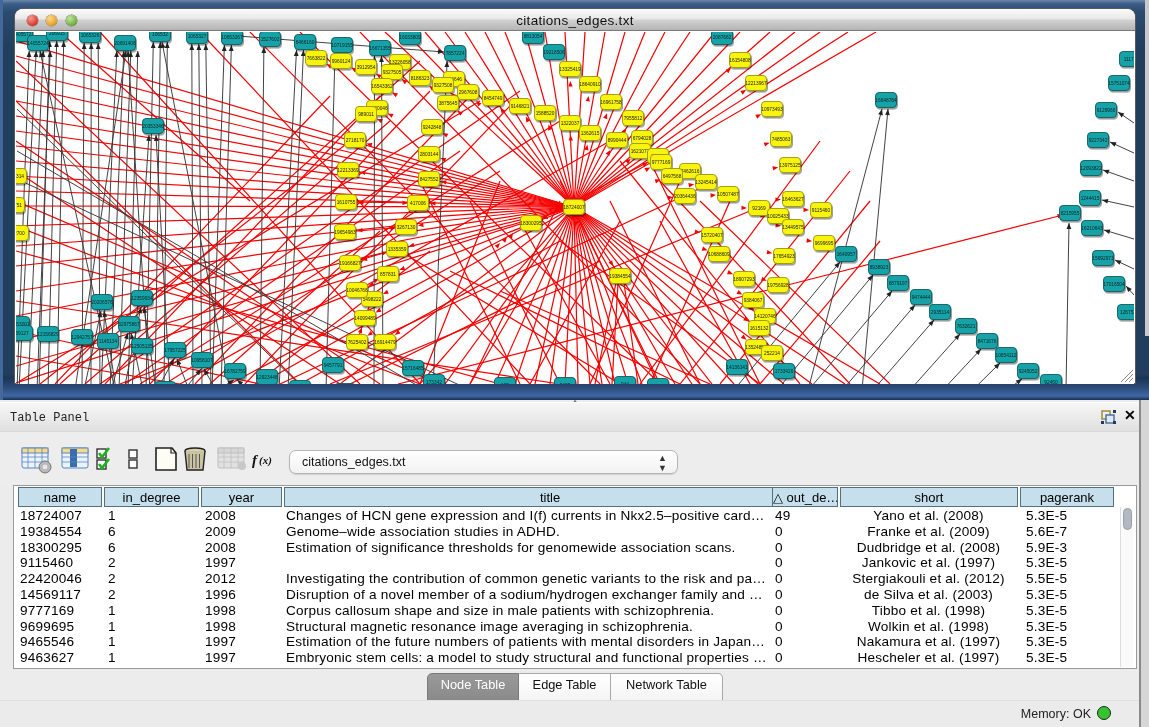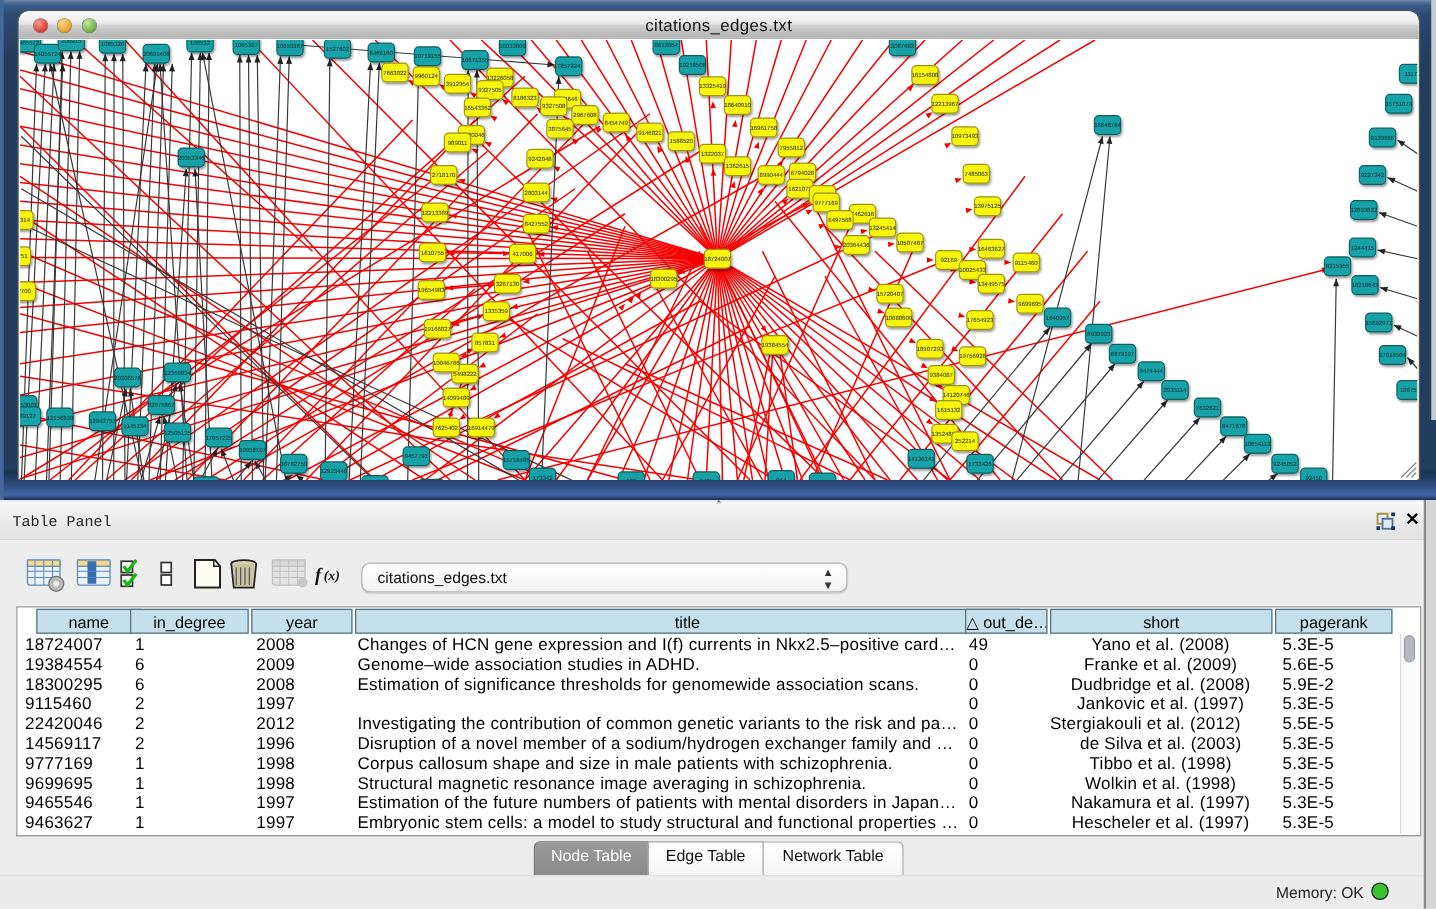--- a/index.html
+++ b/index.html
@@ -792,21 +792,21 @@
 
       <text x="238" y="18" font-size="15" font-style="italic" font-weight="bold" font-family="Liberation Serif,serif" fill="#111">f</text>
       <text x="245" y="17" font-size="11" font-style="italic" font-weight="bold" font-family="Liberation Serif,serif" fill="#111">(x)</text>
     </svg>
     <div id="dropdown">
           <div class="t">citations_edges.txt</div>
           <div class="a">▲<br>▼</div>
         </div>
   </div>
   <div id="tablewrap"></div>
-  <div class="hcell" style="left:29px;width:84px">name</div>
+  <div class="hcell" style="left:18px;width:84px">name</div>
   <div class="hcell" style="left:104px;width:95px">in_degree</div>
   <div class="hcell" style="left:201px;width:81px">year</div>
   <div class="hcell" style="left:284px;width:532px">title</div>
   <div class="hcell" style="left:772px;width:66px">△ out_de…</div>
   <div class="hcell" style="left:840px;width:178px">short</div>
   <div class="hcell" style="left:1020px;width:94px">pagerank</div>
   <div class="trow" style="top:108.0px">
 <span style="left:20px">18724007</span>
         <span style="left:108px">1</span>
 <span style="left:205px">2008</span>
@@ -815,46 +815,46 @@
         <span style="left:840px;width:177px;text-align:center">Yano et al. (2008)</span>
 <span style="left:1026px">5.3E-5</span>
       </div>
 <div class="trow" style="top:123.8px">
 <span style="left:20px">19384554</span>
         <span style="left:108px">6</span>
 <span style="left:205px">2009</span>
         <span class="ttl" style="left:286px;width:481px;overflow:hidden">Genome–wide association studies in ADHD.</span>
 <span style="left:775px">0</span>
         <span style="left:840px;width:177px;text-align:center">Franke et al. (2009)</span>
-<span style="left:1026px">5.6E-5</span>
+<span style="left:1026px">5.6E-7</span>
       </div>
 <div class="trow" style="top:139.6px">
 <span style="left:20px">18300295</span>
         <span style="left:108px">6</span>
 <span style="left:205px">2008</span>
         <span class="ttl" style="left:286px;width:481px;overflow:hidden">Estimation of significance thresholds for genomewide association scans.</span>
 <span style="left:775px">0</span>
         <span style="left:840px;width:177px;text-align:center">Dudbridge et al. (2008)</span>
-<span style="left:1026px">5.9E-2</span>
+<span style="left:1026px">5.9E-3</span>
       </div>
 <div class="trow" style="top:155.3px">
 <span style="left:20px">9115460</span>
         <span style="left:108px">2</span>
 <span style="left:205px">1997</span>
 <span style="left:775px">0</span>
         <span style="left:840px;width:177px;text-align:center">Jankovic et al. (1997)</span>
 <span style="left:1026px">5.3E-5</span>
       </div>
 <div class="trow" style="top:171.1px">
 <span style="left:20px">22420046</span>
         <span style="left:108px">2</span>
 <span style="left:205px">2012</span>
         <span class="ttl" style="left:286px;width:481px;overflow:hidden">Investigating the contribution of common genetic variants to the risk and pathogen…</span>
 <span style="left:775px">0</span>
-        <span style="left:840px;width:177px;">Stergiakouli et al. (2012)</span>
+        <span style="left:840px;width:177px;text-align:center">Stergiakouli et al. (2012)</span>
 <span style="left:1026px">5.5E-5</span>
       </div>
 <div class="trow" style="top:186.9px">
 <span style="left:20px">14569117</span>
         <span style="left:108px">2</span>
 <span style="left:205px">1996</span>
         <span class="ttl" style="left:286px;width:481px;overflow:hidden">Disruption of a novel member of a sodium/hydrogen exchanger family and DOCK…</span>
 <span style="left:775px">0</span>
         <span style="left:840px;width:177px;text-align:center">de Silva et al. (2003)</span>
 <span style="left:1026px">5.3E-5</span>

